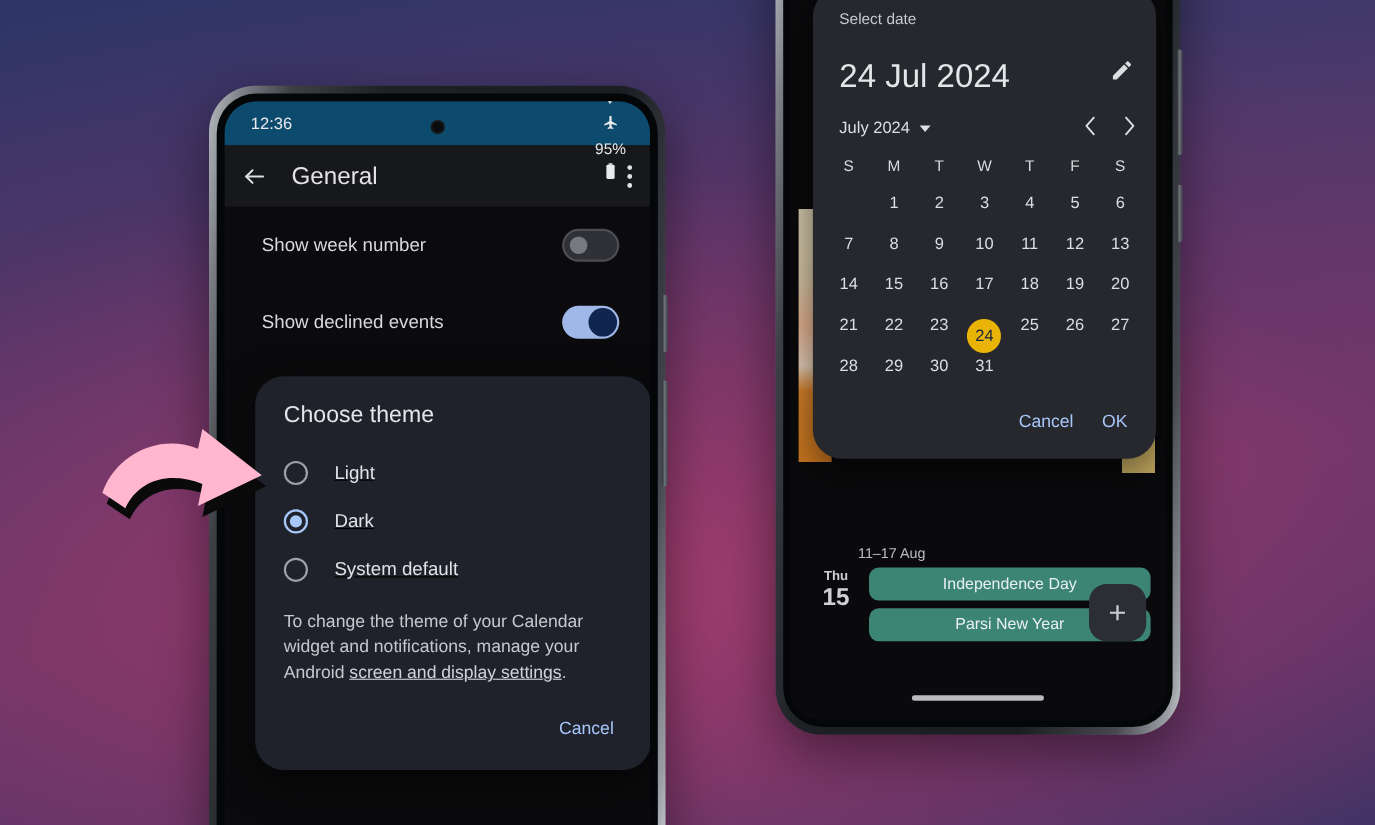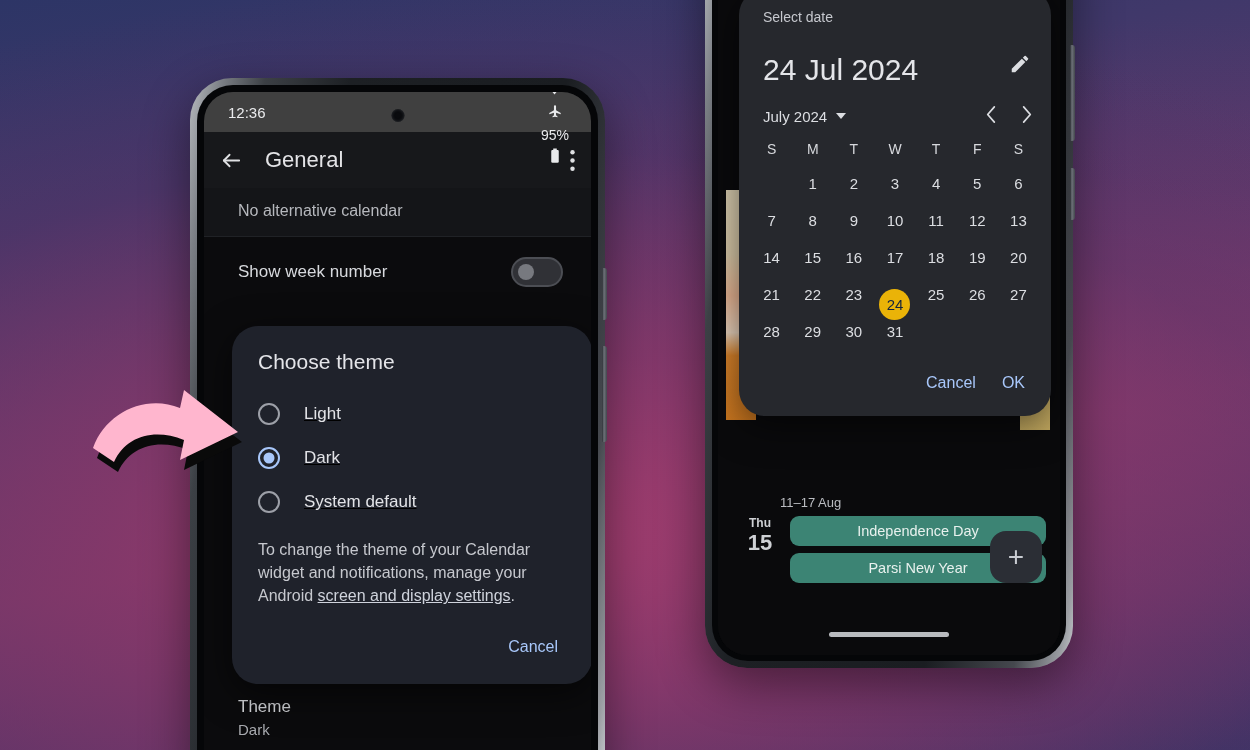--- a/index.html
+++ b/index.html
@@ -52,21 +52,21 @@
     border-radius: 29px 29px 0 0;
   }
   #phone-left .side-btn.b1 { right: -2px; top: 190px; width: 5px; height: 52px; }
   #phone-left .side-btn.b2 { right: -2px; top: 268px; width: 5px; height: 96px; }
 
   
   .statusbar {
     height: 40px; display: flex; align-items: center;
     justify-content: space-between; padding: 0 22px 0 24px;
     color: #e9eaec; font-size: 15px; position: relative;
-    background: #404040;
+    background: #0c4a6e;
   }
   .camera-hole {
     position: absolute; left: 50%; top: 17px; transform: translateX(-50%);
     width: 13px; height: 13px; border-radius: 50%;
     background: #0a0b0e; box-shadow: inset 0 0 3px #32353a;
   }
   .status-icons { display: flex; align-items: center; gap: 5px; font-size: 14px; flex-direction: column; }
   .sb-ico { display: inline-block; }
 
   
@@ -102,21 +102,21 @@
   .toggle.on { background: #9fb8e8; }
   .toggle.on .knob {
     position: absolute; right: 2px; top: 50%; transform: translateY(-50%);
     width: 26px; height: 26px; border-radius: 50%; background: #11264f;
   }
   .setting-row.two-line { flex-direction: column; align-items: flex-start; gap: 4px; }
   .setting-row .sub { font-size: 15px; color: #a9abb0; }
 
   
   #theme-dialog {
-    position: absolute; left: 28px; top: 234px; width: 360px;
+    position: absolute; left: 28px; top: 250px; width: 360px;
     background: #1f222b; border-radius: 26px; padding: 24px 0 10px;
     box-shadow: 0 10px 36px rgba(0,0,0,0.6);
   }
   .dlg-title { padding: 0 26px 18px; color: #e4e5e9; font-size: 21px; }
   .radio-row {
     display: flex; align-items: center; gap: 24px;
     padding: 11px 26px; cursor: pointer; text-decoration: underline;
   }
   .radio {
     width: 22px; height: 22px; border-radius: 50%;
@@ -280,21 +280,20 @@
       <div class="icon-btn">
         <svg width="5" height="21" viewBox="0 0 4 18" fill="#dfe0e3">
             <circle cx="2" cy="2" r="1.9"></circle>
             <circle cx="2" cy="9" r="1.9"></circle>
             <circle cx="2" cy="16" r="1.9"></circle>
           </svg>
       </div>
     </div>
 
     <div class="settings-list">
-      <div class="subheader-row">No alternative calendar</div>
 
       <div class="setting-row">
         <span>Show week number</span>
         <span class="toggle off">
             <span class="knob"></span>
           </span>
       </div>
 
       <div class="setting-row">
         <span>Show declined events</span>

